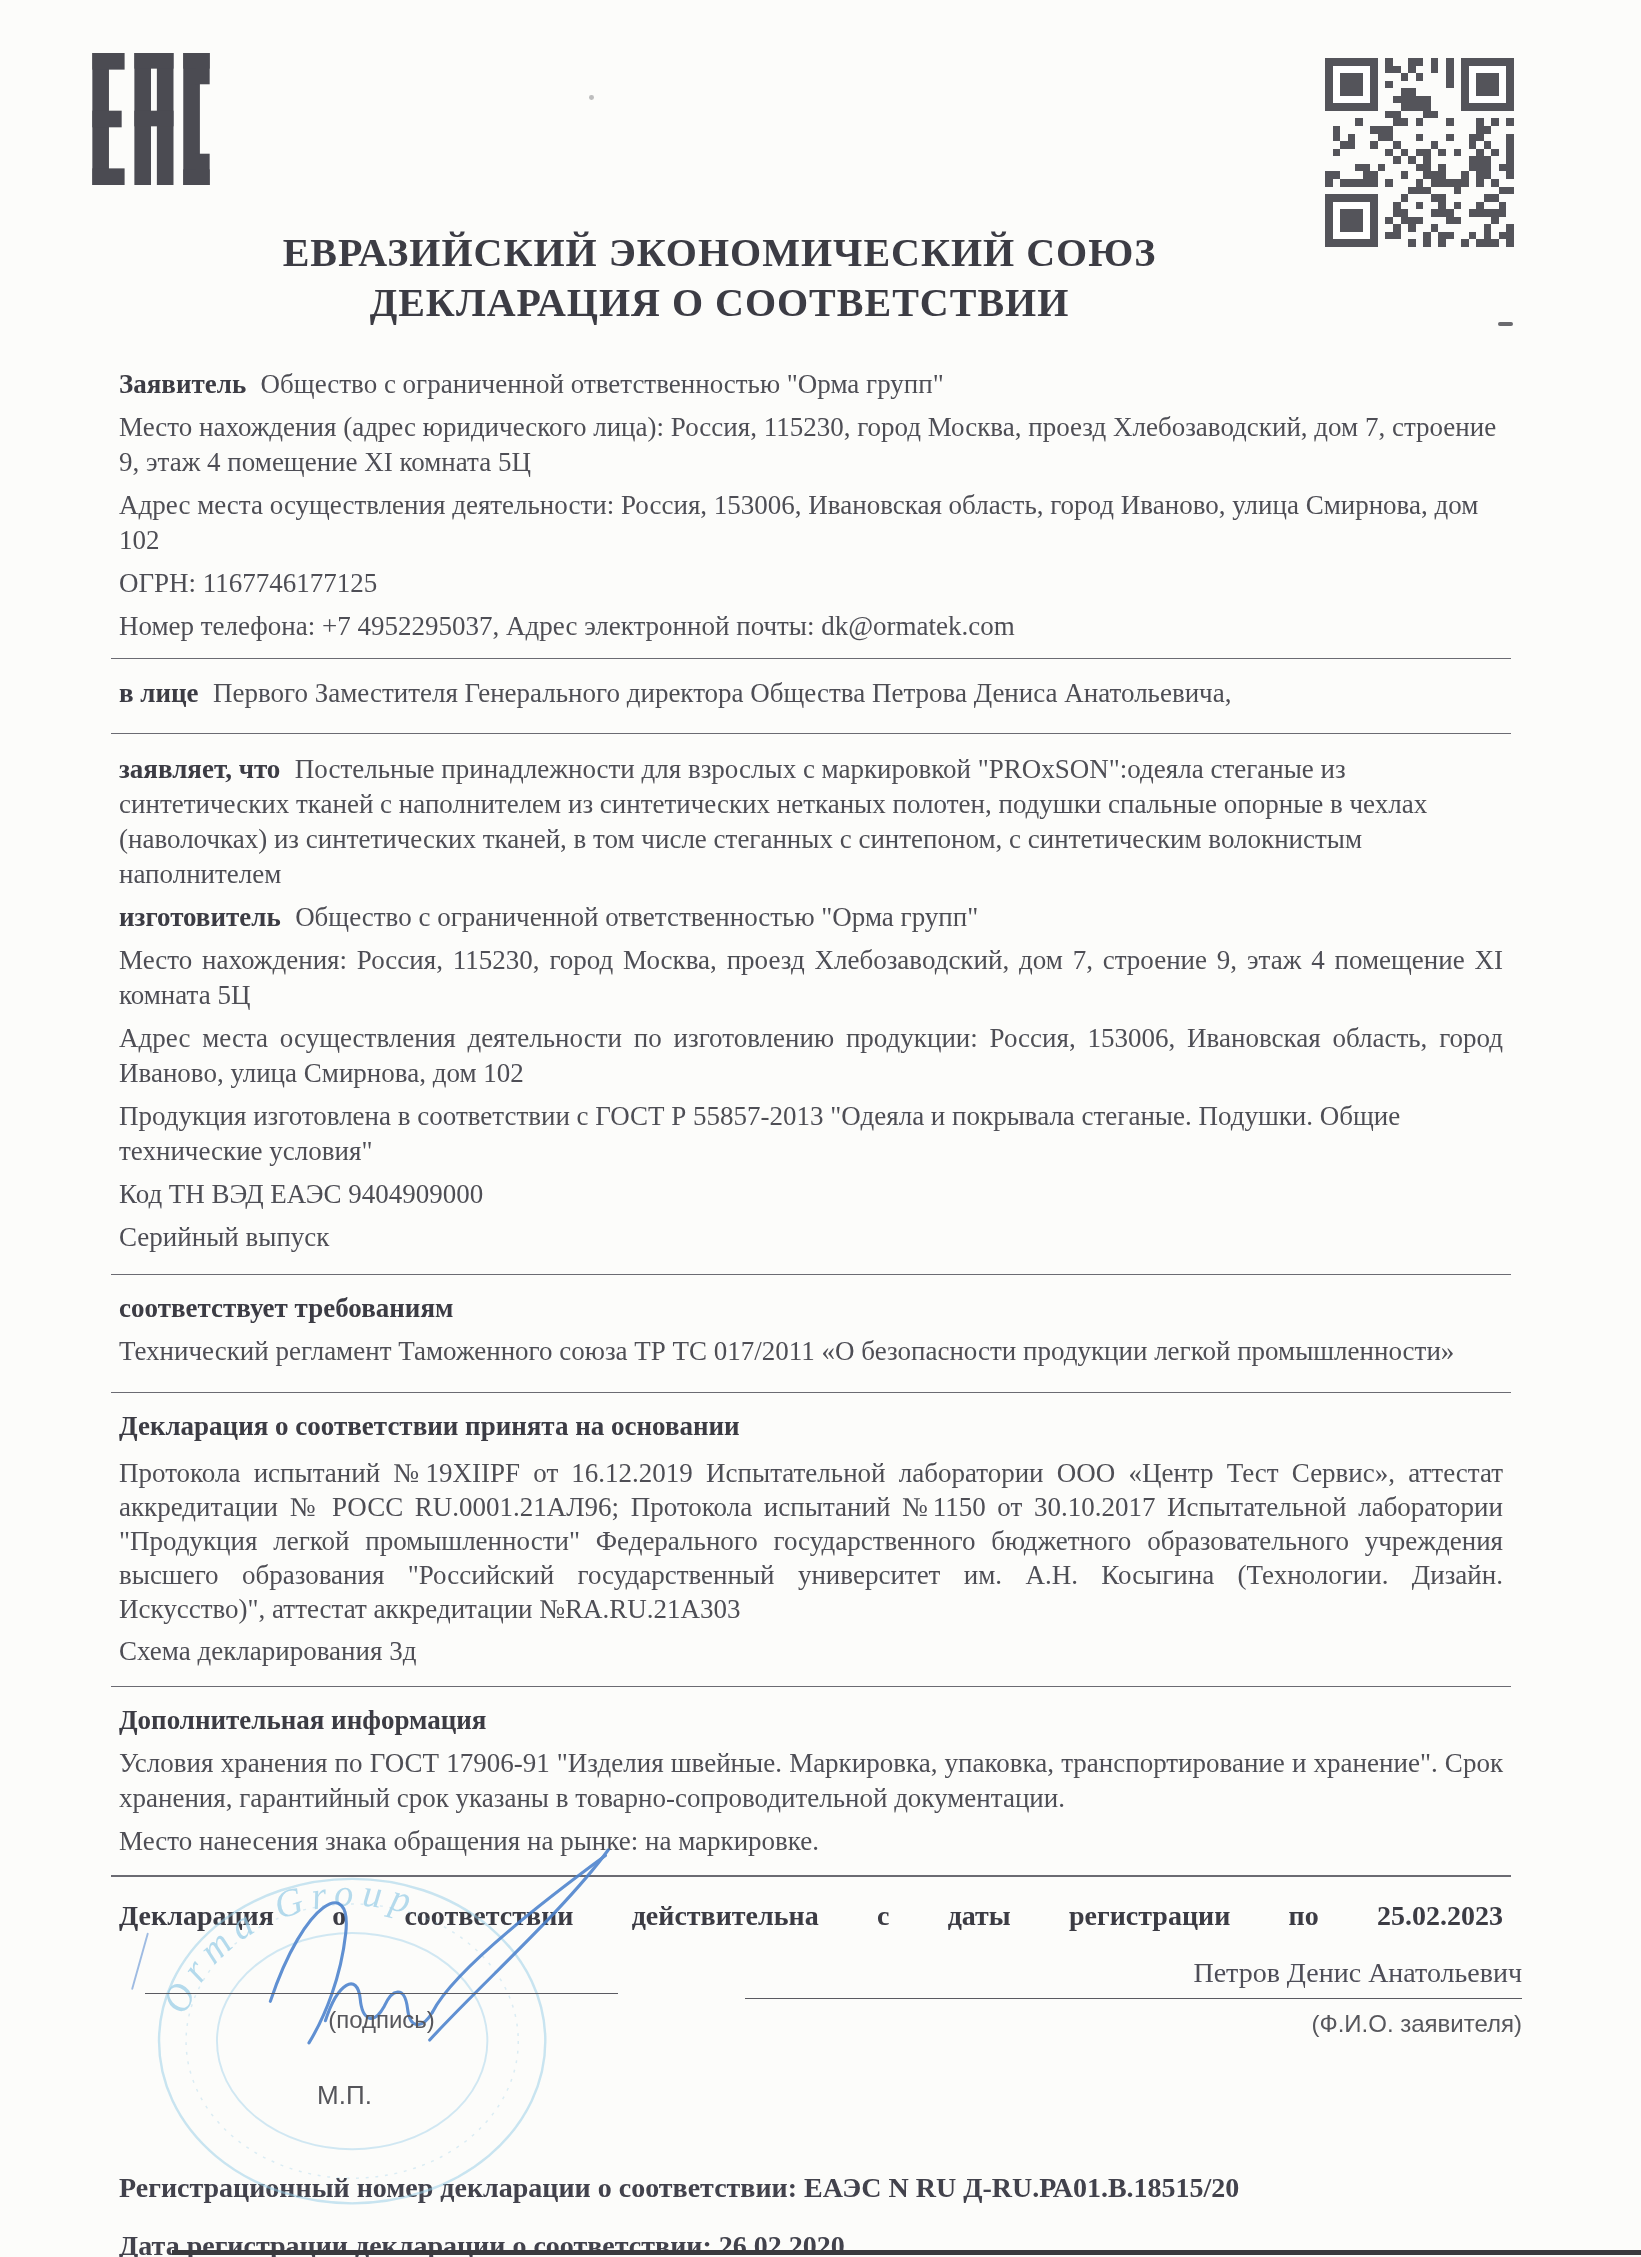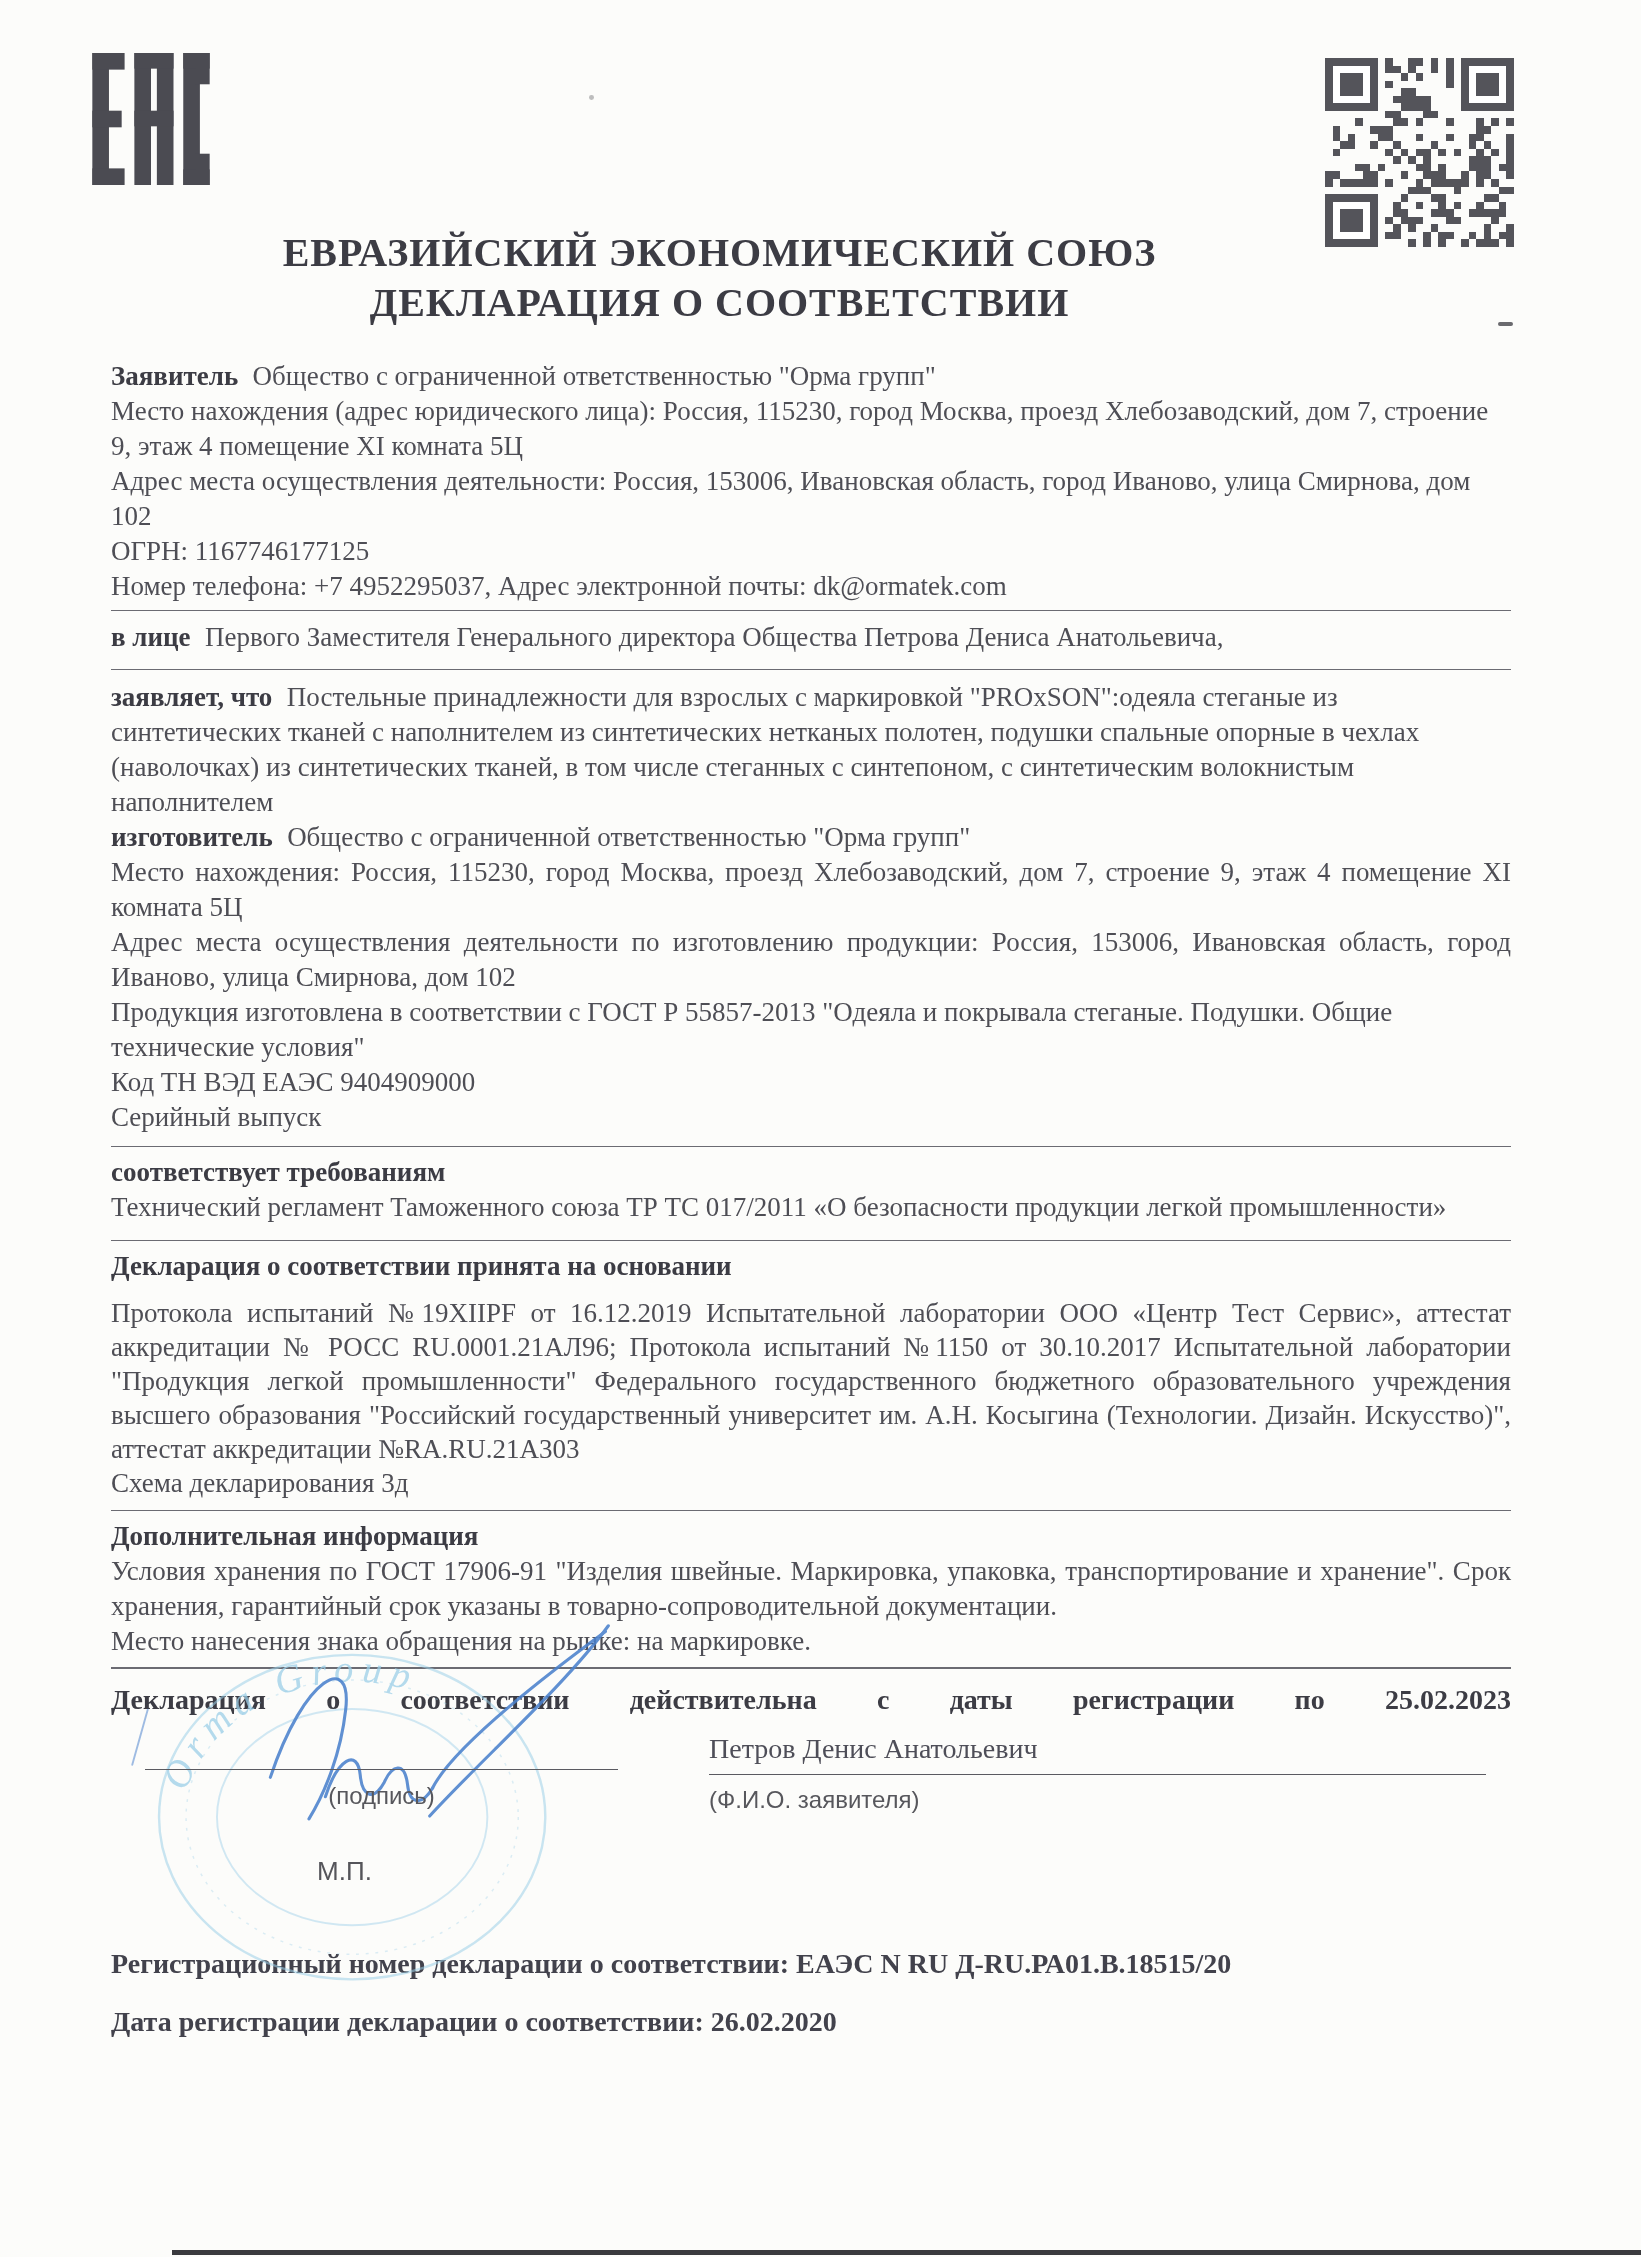--- a/index.html
+++ b/index.html
@@ -1,18 +1,18 @@
 <!DOCTYPE html>
 <html lang="ru" style="--ink: #4e4e55; --ink-strong: #3c3c44; --rule: #6b6b72; --caption-gray: #57575c; --signature-blue: #4b82cd; --stamp-blue: #9ccfe8;"><head>
 <meta charset="utf-8">
 <style>
   html,body{margin:0;padding:0;background:#d9d9d9}
   .page{position:relative;width:1641px;height:2257px;margin:0 auto;background:#fcfcfa;
         overflow:hidden;font-family:"Liberation Serif","DejaVu Serif",serif;color:var(--ink,#4e4e55)}
-  p{margin:0}
+  p{margin:8px}
   b{font-weight:bold;color:var(--ink-strong,#3c3c44)}
 
   .eac{position:absolute;left:92px;top:53px;width:118px;height:132px}
   .qr{position:absolute;left:1325px;top:58px;width:189px;height:189px;shape-rendering:crispEdges}
 
   .titles{position:absolute;left:111px;top:228px;width:1217px;text-align:center;
           font-weight:bold;color:var(--ink-strong,#3c3c44)}
   .t1{font-size:40px;letter-spacing:1px;line-height:50px}
   .t2{font-size:40px;letter-spacing:1px;line-height:50px}
 
@@ -28,21 +28,21 @@
   .heading{font-weight:bold;color:var(--ink-strong,#3c3c44)}
   .basis .para{line-height:34px;margin-top:11.6px}
   .lead b{margin-right:7.7px}
 
   .validity{padding-top:11.6px;font-weight:bold;font-size:28px;line-height:39px;color:var(--ink-strong,#3c3c44)}
   .validity .l1{text-align:justify;text-align-last:justify}
 
   .signzone{position:relative;height:212px}
   .sigline{border-top:1.9px solid #5a5a60;height:0}
   .col-sign{position:absolute;left:34px;top:50px;width:473px;text-align:center}
-  .col-fio{position:absolute;left:598px;top:13.5px;width:777px;text-align:left}
+  .col-fio{position:absolute;left:634px;top:13.5px;width:777px;text-align:right}
   .cap{font-family:"Liberation Sans","DejaVu Sans",sans-serif;font-size:24px;
        color:var(--caption-gray,#57575c);margin-top:7.7px}
   .fio-name{font-size:28px;color:#4e4e58;margin-bottom:9.7px;line-height:31px}
   .mp{font-family:"Liberation Sans","DejaVu Sans",sans-serif;font-size:26px;color:#55555a;
       margin-top:41px;position:relative;left:-37px}
 
   .regblock{margin-top:13.5px}
   .reg{font-weight:bold;font-size:28px;color:#42424c;line-height:37px}
   .reg + .reg{margin-top:21px}
 

